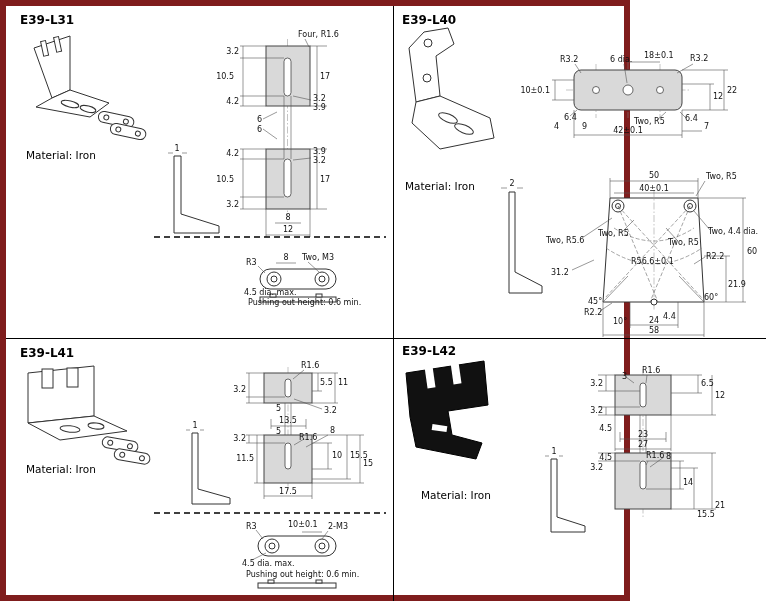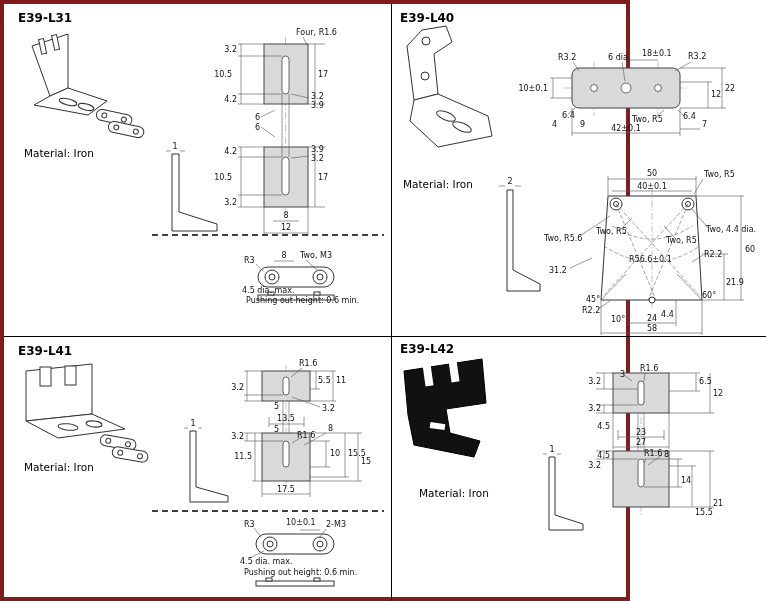--- a/index.html
+++ b/index.html
@@ -1,18 +1,18 @@
 <!DOCTYPE html>
 <html><head>
 <meta charset="utf-8">
 <style>
   html,body { margin:0; padding:0; background:#fff; }
   .sheet {
     position:relative; width:630px; height:601px; box-sizing:border-box;
-    border:4px solid #7f1d1d; background:#fff;
+    border:6px solid #7f1d1d; background:#fff;
     display:grid; grid-template-columns:388px 376px; grid-template-rows:333px 266px;
     font-family:"DejaVu Sans", sans-serif;
   }
   .panel { position:relative; overflow:hidden; }
   .p0,.p2 { border-right:1px solid #000; }
   .p0,.p1 { border-bottom:1px solid #000; }
   svg text { font:8px "DejaVu Sans", sans-serif; fill:#111; }
   svg text.title { font:bold 12px "DejaVu Sans", sans-serif; fill:#000; }
   svg text.mat { font:10.5px "DejaVu Sans", sans-serif; fill:#000; }
   .end { text-anchor:end; } .mid { text-anchor:middle; }

